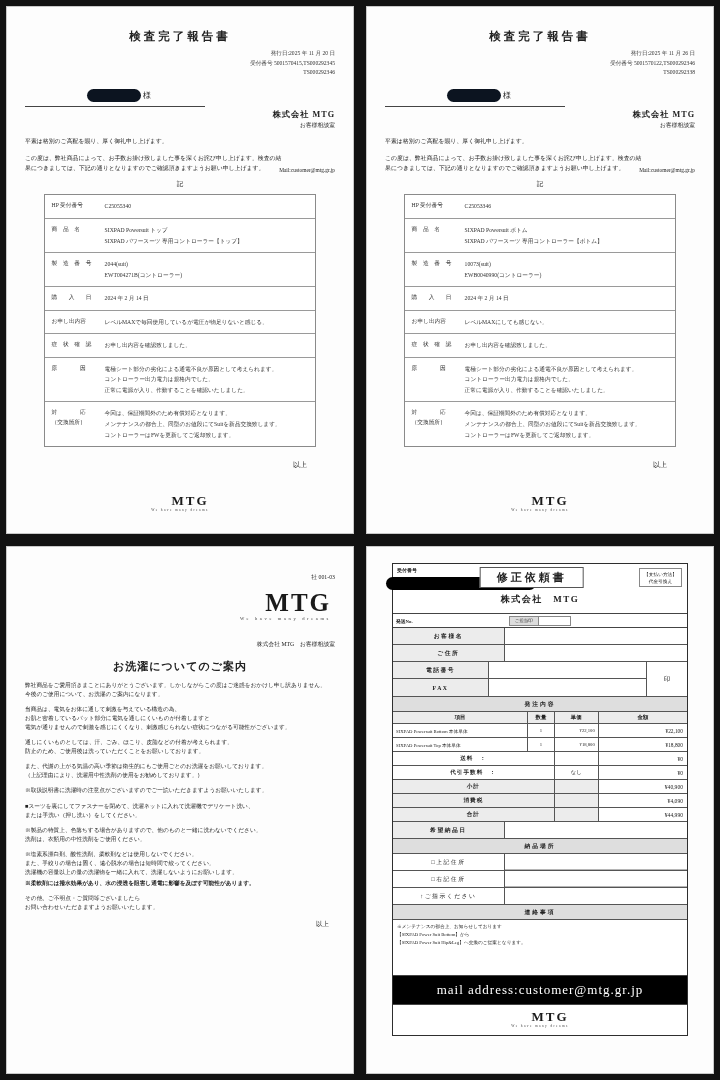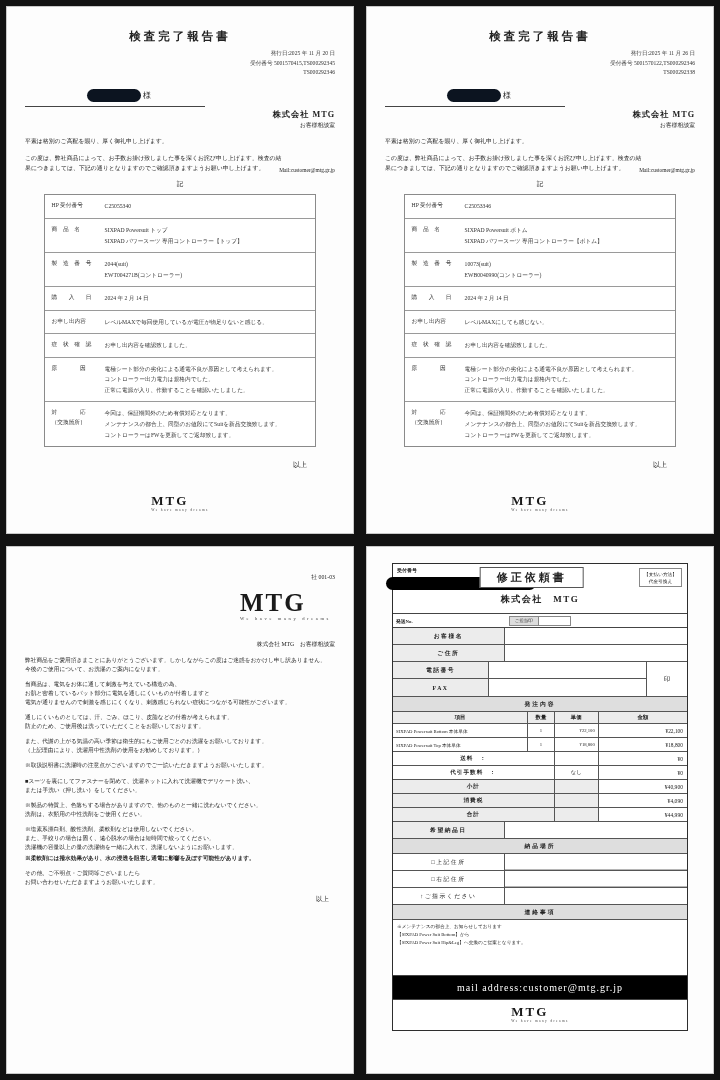--- a/index.html
+++ b/index.html
@@ -31,21 +31,21 @@
   .rp-mail { text-align:right; font-size:5.4px; margin-top:-6px; }
   .rp-ki { text-align:center; font-size:6.5px; margin:7px 0 5px; }
   .rtable { width:88%; margin:0 auto; border:1px solid #8a8a8a; background:#fff; }
   .trow { display:flex; border-bottom:1px solid #9a9a9a; }
   .trow:last-child { border-bottom:none; }
   .tlabel { width:58px; flex-shrink:0; padding:6px 4px 6px 7px; font-size:5.7px; line-height:1.7; white-space:pre-line; color:#333; }
   .tvalue { flex:1; padding:6px 6px 6px 2px; font-size:5.7px; line-height:1.85; white-space:pre-line; color:#333; }
   .rp-end { text-align:right; font-size:7px; margin:13px 28px 0 0; }
   .logo-block { text-align:center; }
   .rp .logo-block { margin-top:24px; }
-  .logo-inner { display:inline-block; text-align:left;font-family:Liberation Serif, serif; }
+  .logo-inner { display:inline-block; text-align:right;font-family:Liberation Serif, serif; }
   .logo-text { font-size:13px; font-weight:bold; letter-spacing:2px; color:#1a1a1a; line-height:1; }
   .logo-tag { font-size:3.4px; letter-spacing:1.4px; color:#444; margin-top:1px; }
 
   
   .wp { padding:14px 18px; }
   .wp-docno { text-align:right; font-size:5.8px; margin-top:12px; }
   .wp-salut { margin-top:28px; width:57%; border-bottom:1.2px solid #222; padding:0 0 4px 48px; font-size:10px; font-weight:bold; letter-spacing:1.5px; }
   .wp-logo { text-align:right; margin-top:8px; padding-right:4px; }
   .wp-logo .logo-text { font-size:25px; letter-spacing:2px; }
   .wp-logo .logo-tag { font-size:4.6px; letter-spacing:2.6px; }
@@ -90,21 +90,21 @@
   .f-item .c-qty { text-align:center; }
   .f-item .c-unit { text-align:right; padding-right:3px; }
   .f-item .c-amt { text-align:right; padding-right:4px; font-size:5.4px; }
   .f-sum { display:flex; border-bottom:1px solid #555; min-height:14px; }
   .f-sum .s-label { width:55%; border-right:1px solid #555; display:flex; align-items:center; justify-content:center; font-weight:bold; font-size:5.6px; letter-spacing:1px; }
   .f-sum .s-label.shade { background:#ececec; }
   .f-sum .s-mid { width:15%; border-right:1px solid #555; display:flex; align-items:center; justify-content:center; font-size:5.4px; }
   .f-sum .s-amt { flex:1; display:flex; align-items:center; justify-content:flex-end; padding-right:4px; font-size:5.6px; }
   .fv.lined { border-bottom:1px solid #b5b5b5; }
   .f-notes { min-height:56px; border-bottom:1px solid #444; padding:3px 4px; font-size:4.7px; line-height:1.65; white-space:pre-line; }
-  .f-mailbar { background:#000; color:#fff; text-align:center; font-size:10px; letter-spacing:1px; padding:6px 0; }
+  .f-mailbar { background:#000; color:#fff; text-align:center; font-size:13px; letter-spacing:1px; padding:6px 0; }
   .f-logo { padding:5px 0 7px; text-align:center; border-top:1px solid #444; background:#fff; }
   .f-logo .logo-text { font-size:13px; }
 </style>
 </head>
 <body>
 
 <div class="quad q1">
   <div class="page rp">
     <div class="rp-title">検査完了報告書</div>
     <div class="rp-meta">
@@ -247,20 +247,21 @@
 <div class="quad q3">
   <div class="page wp">
     <div class="wp-docno">社 001-03</div>
     <div class="wp-logo">
       <div class="logo-inner">
         <div class="logo-text">MTG</div>
         <div class="logo-tag">We have many dreams</div>
       </div>
     </div>
     <div class="wp-co">株式会社 MTG　お客様相談室</div>
+    <div class="wp-title">お洗濯についてのご案内</div>
     <div class="wp-body">
       <p>弊社商品をご愛用頂きまことにありがとうございます。しかしながらこの度はご迷惑をおかけし申し訳ありません。
 今後のご使用について、お洗濯のご案内になります。</p>
       <p>当商品は、電気をお体に通して刺激を与えている構造の為、
 お肌と密着しているパット部分に電気を通しにくいものが付着しますと
 電気が通りませんので刺激を感じにくくなり、刺激感じられない症状につながる可能性がございます。</p>
       <p>通しにくいものとしては、汗、ごみ、ほこり、皮脂などの付着が考えられます。
 防止のため、ご使用後は洗っていただくことをお願いしております。</p>
       <p>また、代謝の上がる気温の高い季節は衛生的にもご使用ごとのお洗濯をお願いしております。
 （上記理由により、洗濯用中性洗剤の使用をお勧めしております。）</p>

